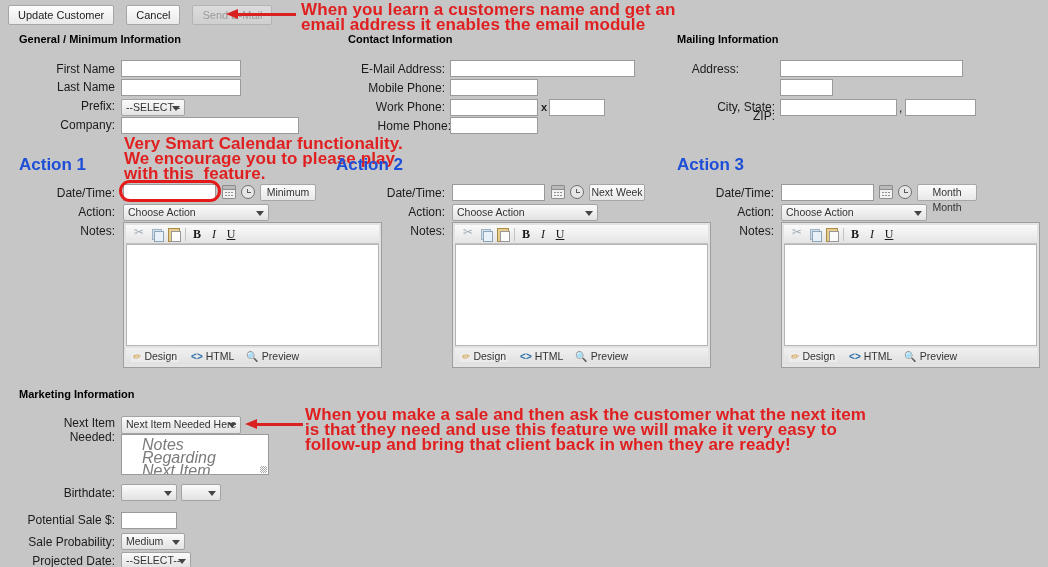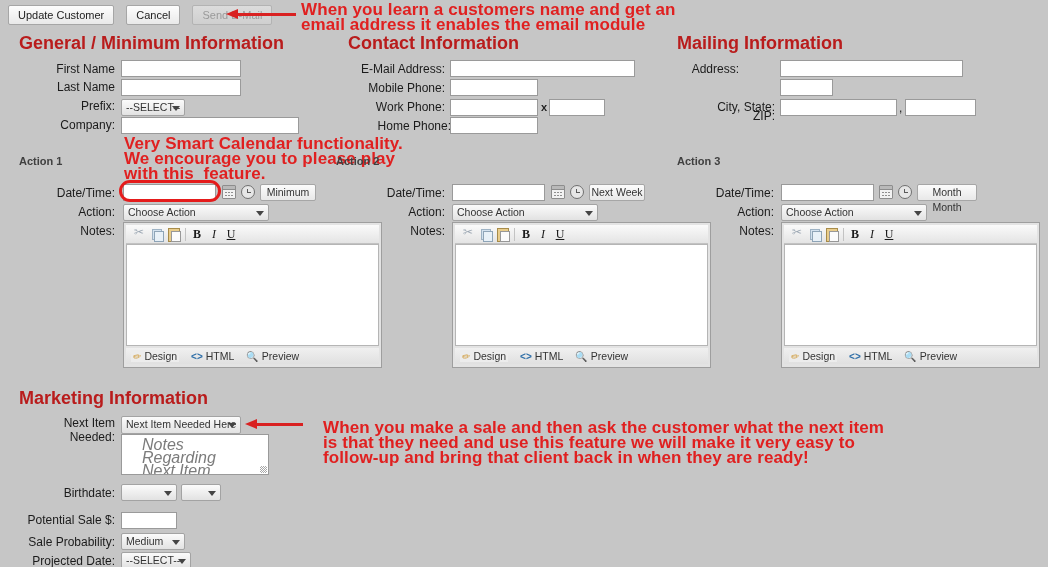--- a/index.html
+++ b/index.html
@@ -55,30 +55,30 @@
   .hl-circle {
     position:absolute;
     border:3px solid #e51b1b;
     border-radius:11px;
     pointer-events:none;
   }
 
   
   .sec-title {
     position:absolute;
-    font-size:18px;
-    font-weight:bold;
-    color:#b91c1c;
-    white-space:nowrap;
-  }
-  .sub-title {
-    position:absolute;
     font-size:11px;
     font-weight:bold;
-    color:#404040;
+    color:#000000;
+    white-space:nowrap;
+  }
+  .sub-title {
+    position:absolute;
+    font-size:17px;
+    font-weight:bold;
+    color:#1d4ed8;
     white-space:nowrap;
   }
 
   
   .lbl {
     position:absolute;
     text-align:right;
     font-size:12px;
     color:#1b1b1b;
     white-space:nowrap;
@@ -425,21 +425,21 @@
 
 <div class="ta" style="left:121px; top:434px; width:148px; height:41px;">
   <span>Notes Regarding Next Item Needed</span>
   <span class="grip"></span>
 </div>
 
 <div class="arrow" style="left:245px; top:419px; width:58px;">
   <div class="head"></div>
     <div class="shaft"></div>
 </div>
-<div class="anno" style="left:305px; top:420px; white-space:pre;margin-left:18px;">When you make a sale and then ask the customer what the next item
+<div class="anno" style="left:305px; top:407px; white-space:pre;">When you make a sale and then ask the customer what the next item
 is that they need and use this feature we will make it very easy to
 follow-up and bring that client back in when they are ready!</div>
 
 <div class="lbl" style="left:10px; top:486px; width:105px;">Birthdate:</div>
 <div class="sel" style="left:121px; top:484px; width:56px;">
   <span></span>
   <span class="caret"></span>
 </div>
 <div class="sel" style="left:181px; top:484px; width:40px;">
   <span></span>

